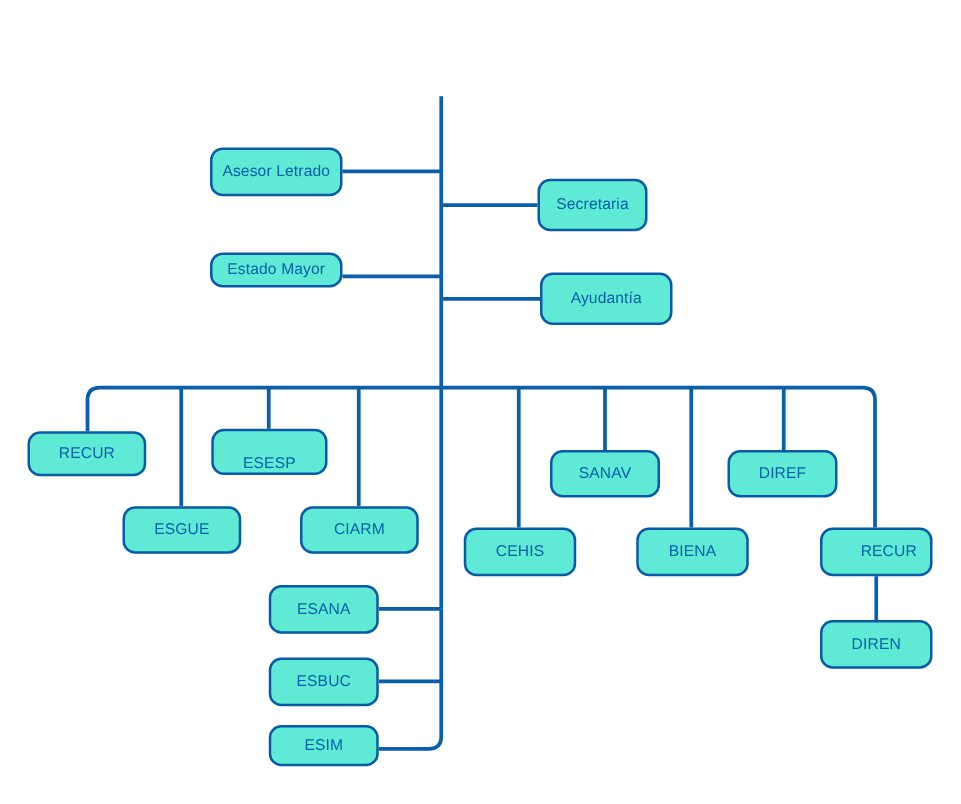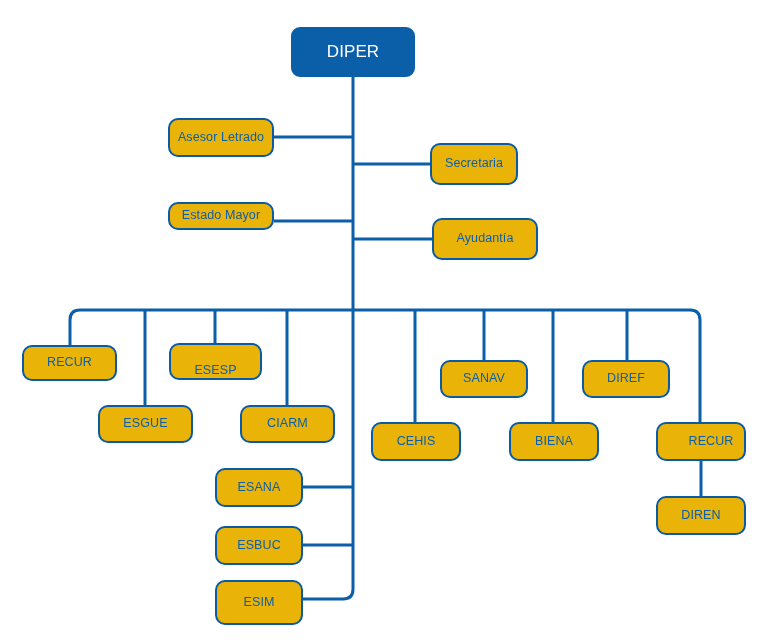--- a/index.html
+++ b/index.html
@@ -26,21 +26,21 @@
     pointer-events: none;
   }
   .node {
     position: absolute;
     box-sizing: border-box;
     display: flex;
     align-items: center;
     justify-content: center;
     text-align: center;
     border-radius: 10px;
-    background: #eab308;
+    background: #5eead4;
     border: 2px solid #0a5aa4;
     color: #0b5fa8;
     font-size: 12.5px;
     letter-spacing: 0.1px;
     line-height: 1.1;
     white-space: nowrap;
     z-index: 2;
   }
   .node.root {
     background: #0b5fa8;
@@ -74,23 +74,20 @@
         <path d="M484,310 L484,360"></path>
         <path d="M553,310 L553,422"></path>
         <path d="M627,310 L627,360"></path>
         <path d="M701,461 L701,496"></path>
         <path d="M303,487 L353,487"></path>
         <path d="M303,545 L353,545"></path>
         <path d="M353,487 L353,589 Q353,599 343,599 L303,599"></path>
       </g>
   </svg>
 
-  <div class="node root" id="node-root" style="left: 291px; top: 27px; width: 124px; height: 50px;">
-    <span class="node-label">DIPER</span>
-  </div>
 
   <div id="staff-nodes">
       <div class="node" style="left: 168px; top: 118px; width: 106px; height: 39px;">
         <span class="node-label">Asesor Letrado</span>
       </div>
       <div class="node" style="left: 430px; top: 143px; width: 88px; height: 42px;">
         <span class="node-label">Secretaria</span>
       </div>
       <div class="node" style="left: 168px; top: 202px; width: 106px; height: 28px;">
         <span class="node-label">Estado Mayor</span>
@@ -111,21 +108,21 @@
       </div>
       <div class="node" style="left: 240px; top: 405px; width: 95px; height: 38px;">
         <span class="node-label">CIARM</span>
       </div>
       <div class="node" style="left: 215px; top: 468px; width: 88px; height: 39px;">
         <span class="node-label">ESANA</span>
       </div>
       <div class="node" style="left: 215px; top: 526px; width: 88px; height: 39px;">
         <span class="node-label">ESBUC</span>
       </div>
-      <div class="node" style="left: 215px; top: 580px; width: 88px; height: 45px;">
+      <div class="node" style="left: 215px; top: 580px; width: 88px; height: 33px;">
         <span class="node-label">ESIM</span>
       </div>
       <div class="node" style="left: 371px; top: 422px; width: 90px; height: 39px;">
         <span class="node-label">CEHIS</span>
       </div>
       <div class="node" style="left: 440px; top: 360px; width: 88px; height: 38px;">
         <span class="node-label">SANAV</span>
       </div>
       <div class="node" style="left: 509px; top: 422px; width: 90px; height: 39px;">
         <span class="node-label">BIENA</span>

